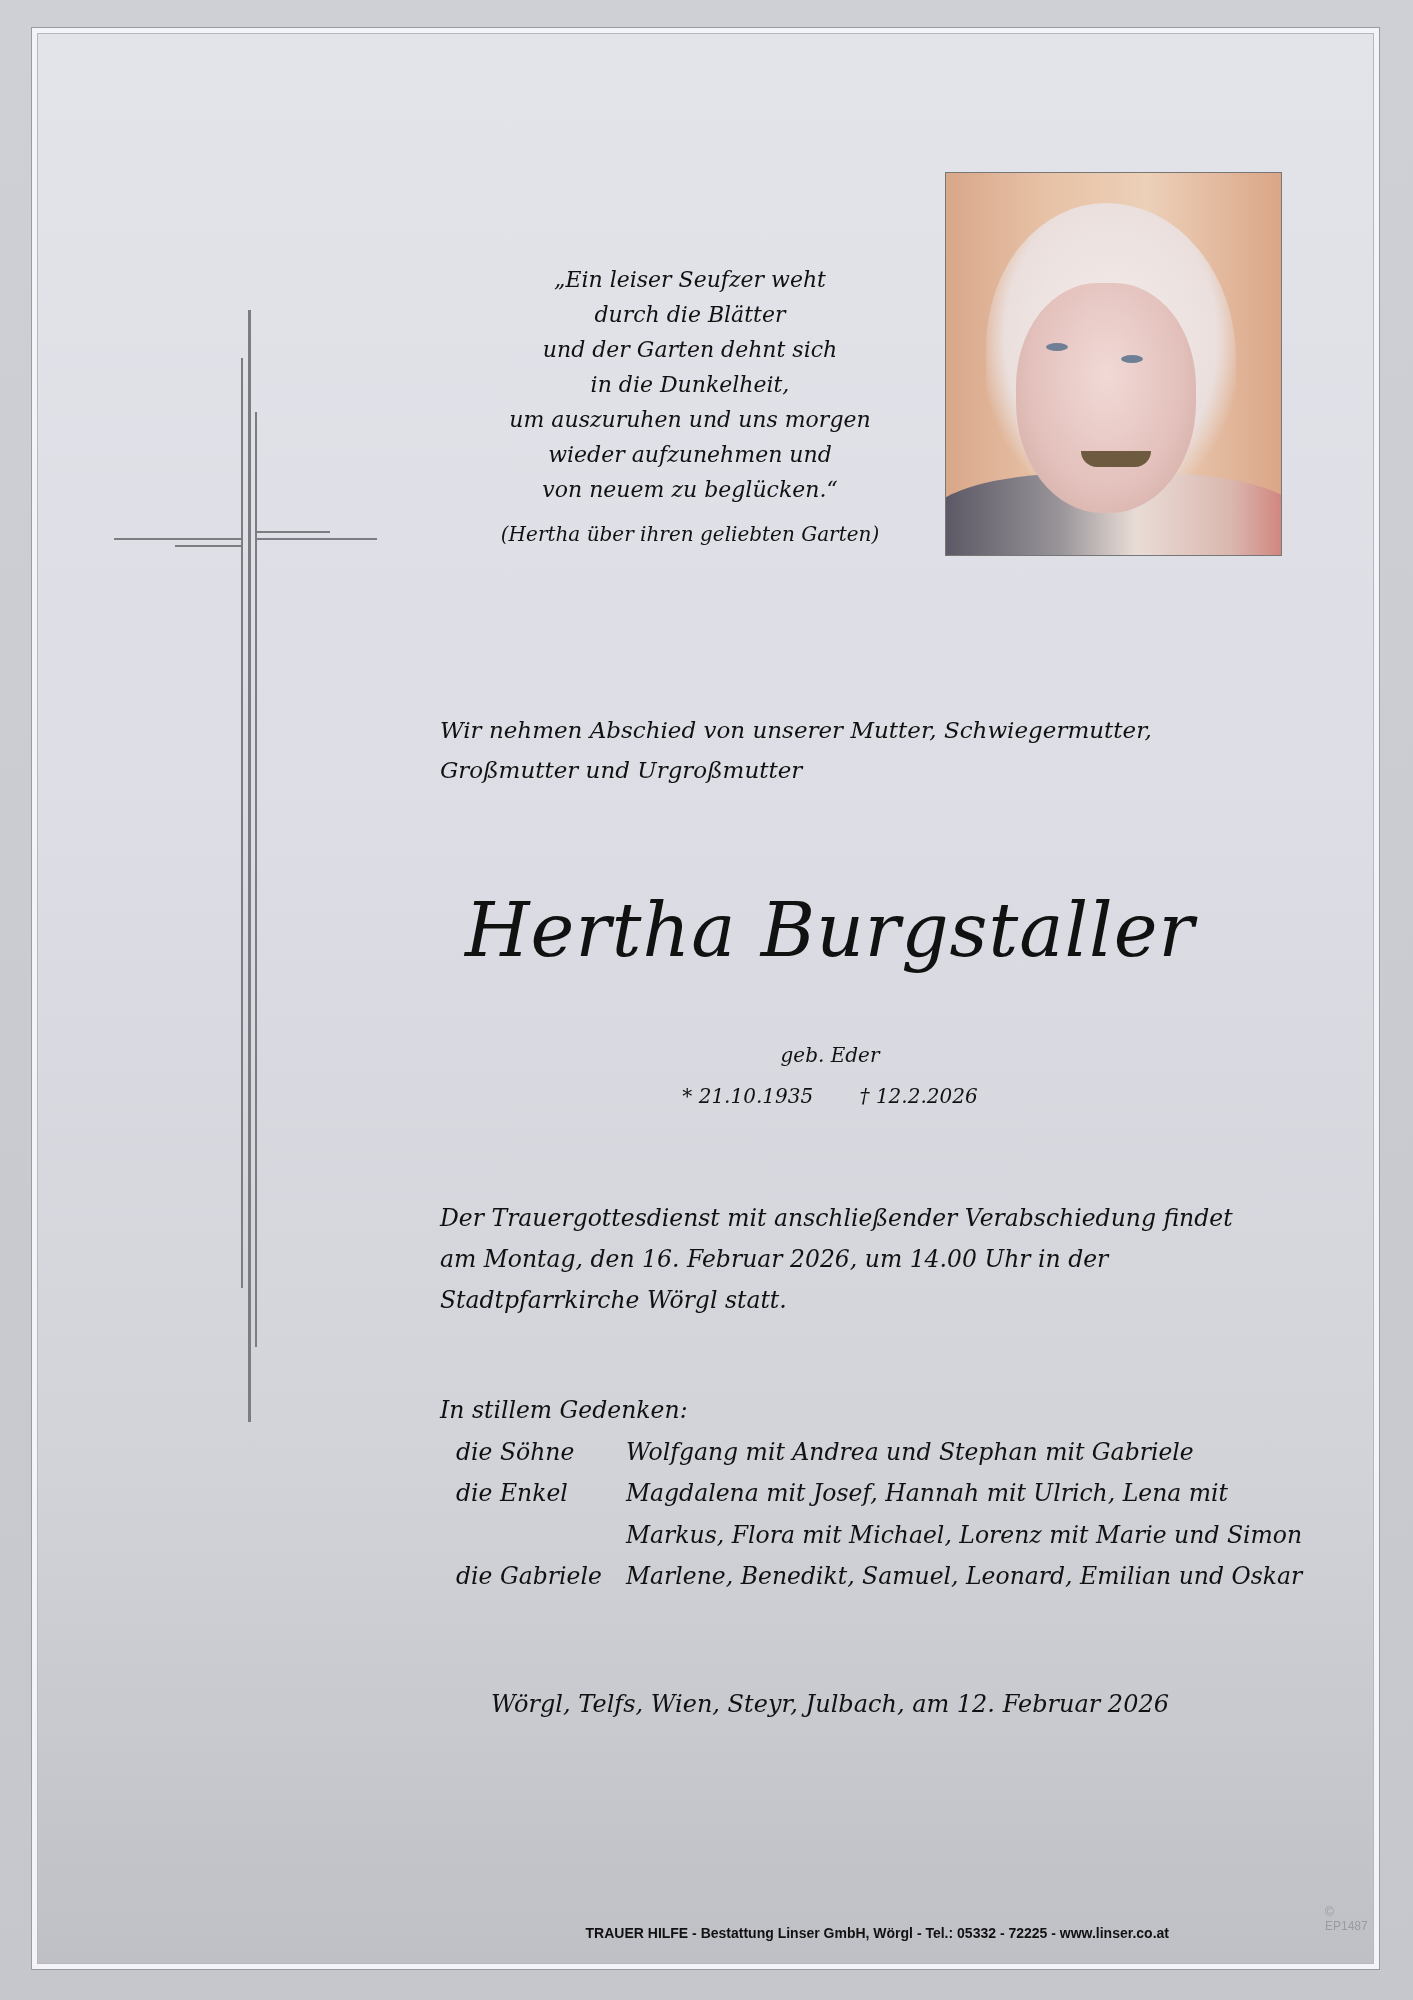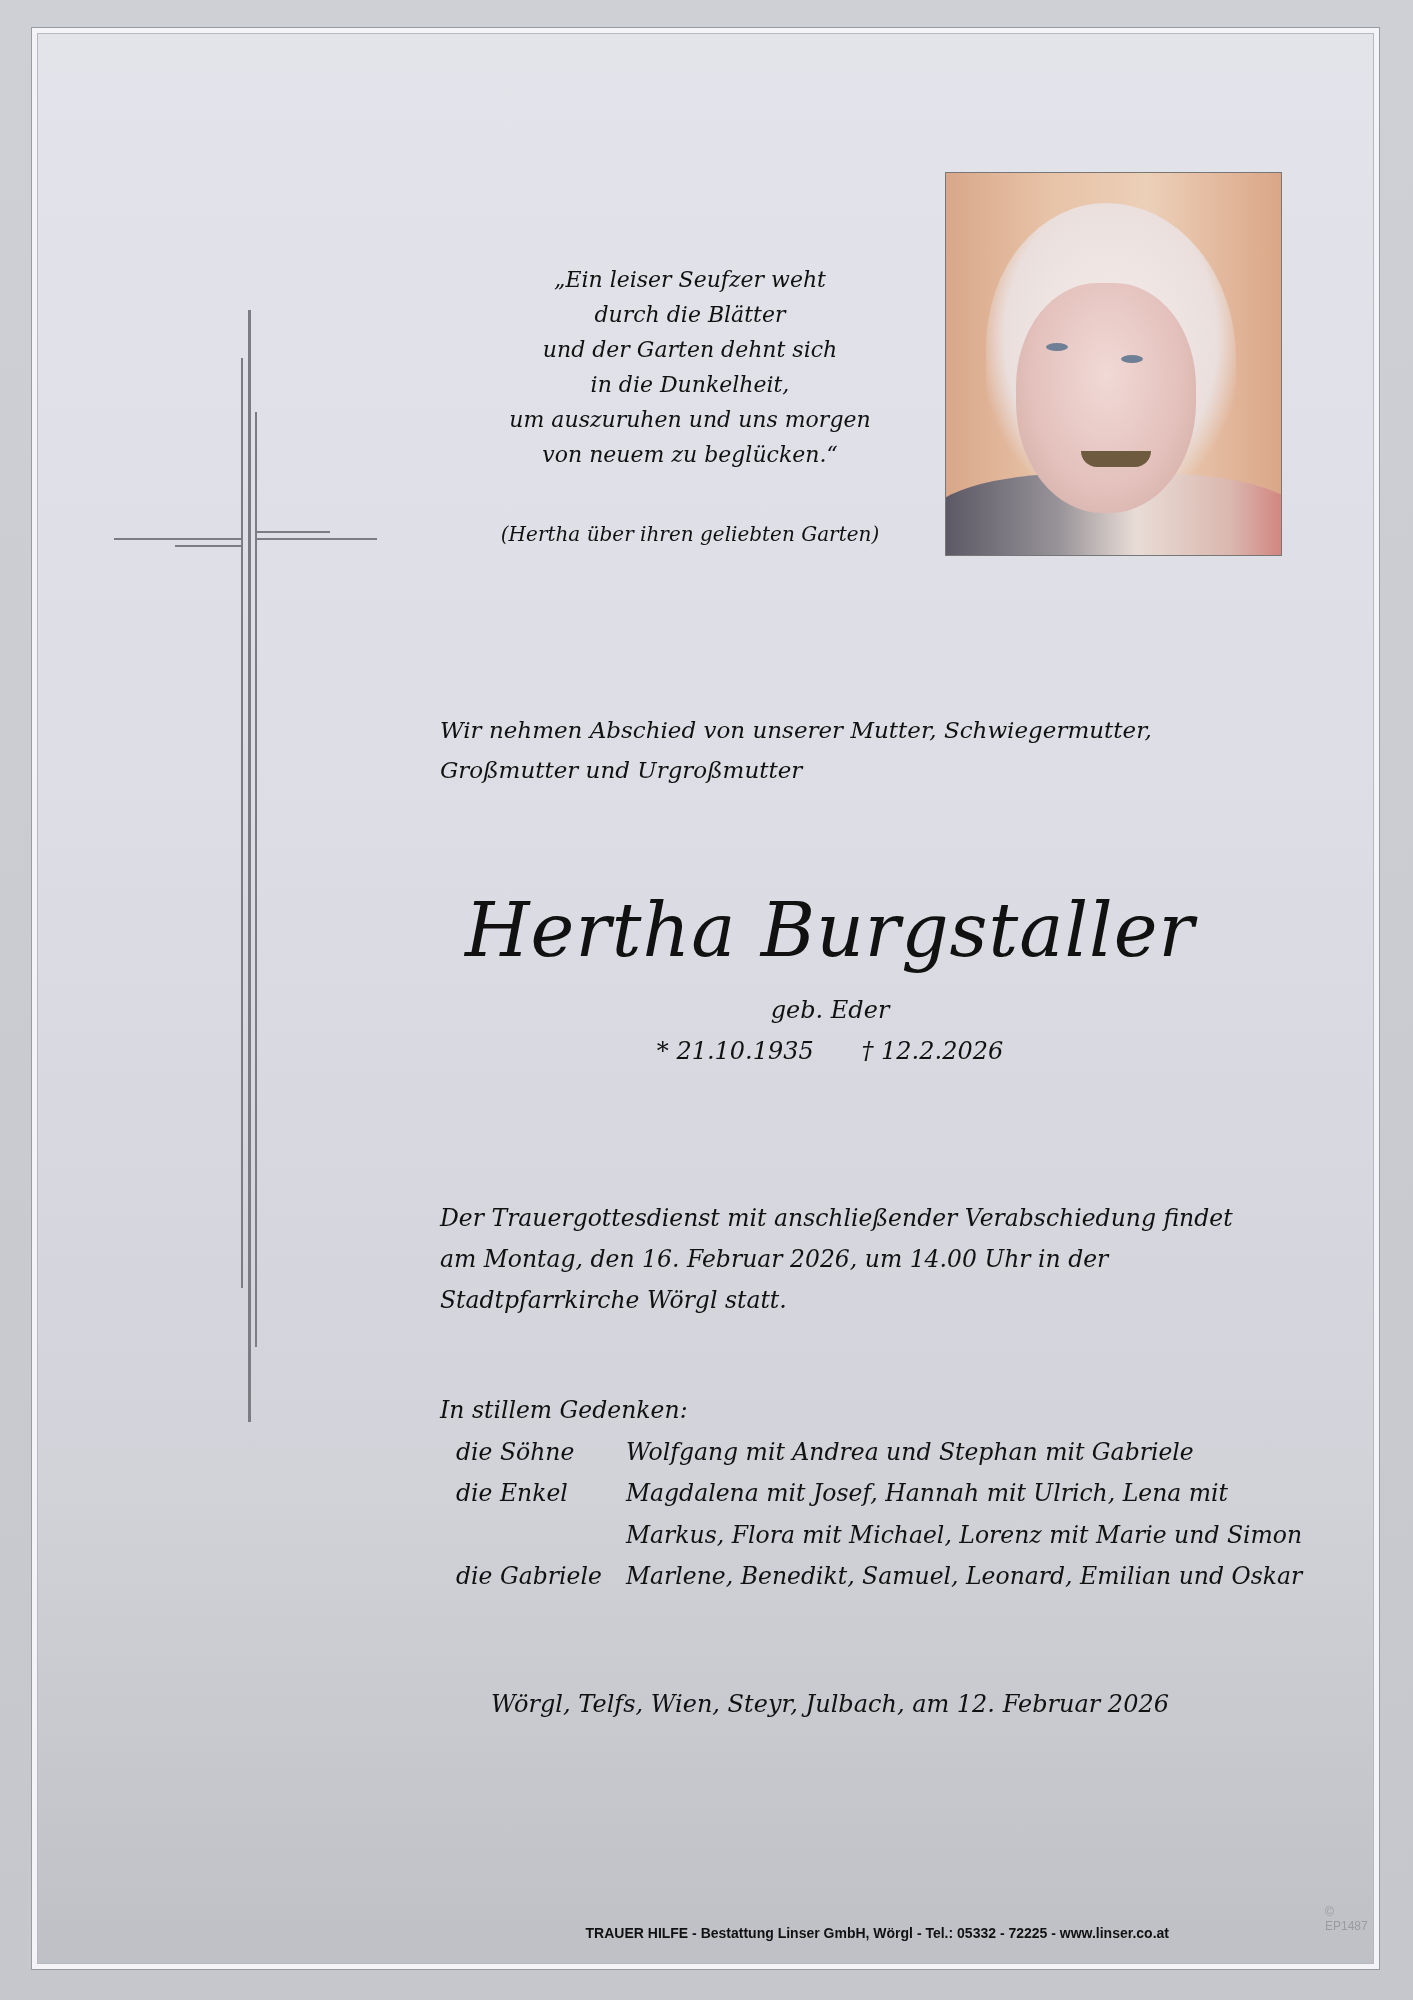--- a/index.html
+++ b/index.html
@@ -60,22 +60,22 @@
     .intro {
       position: absolute; left: 440px; top: 710px; width: 800px;
       font-style: italic; font-size: 23px; line-height: 40px;
     }
     .name {
       position: absolute; left: 380px; top: 880px; width: 900px;
       text-align: center; font-style: italic; font-size: 74px; line-height: 100px;
       letter-spacing: 1px;
     }
     .sub {
-      position: absolute; left: 430px; top: 990px; width: 800px;
-      text-align: center; font-style: italic; font-size: 24px; line-height: 41px;
+      position: absolute; left: 430px; top: 1035px; width: 800px;
+      text-align: center; font-style: italic; font-size: 20px; line-height: 41px;
     }
     .sub .dates span { display: inline-block; }
     .sub .dates .death { margin-left: 40px; }
     .service {
       position: absolute; left: 440px; top: 1198px; width: 820px;
       font-style: italic; font-size: 23.5px; line-height: 41px;
     }
     .mourn {
       position: absolute; left: 440px; top: 1390px; width: 880px;
       font-style: italic; font-size: 23.5px; line-height: 41.5px;
@@ -113,20 +113,21 @@
     <div class="cross-line" style="left:175px; top:545px; width:68px; height:2px;"></div>
     <div class="cross-line" style="left:255px; top:531px; width:75px; height:2px;"></div>
   </div>
 
   <div class="quote">
     <span class="line">„Ein leiser Seufzer weht</span>
     <span class="line">durch die Blätter</span>
     <span class="line">und der Garten dehnt sich</span>
     <span class="line">in die Dunkelheit,</span>
     <span class="line">um auszuruhen und uns morgen</span>
+    <span class="line">wieder aufzunehmen und</span>
     <span class="line">von neuem zu beglücken.“</span>
   </div>
   <div class="quote-attr">(Hertha über ihren geliebten Garten)</div>
 
   <div class="portrait" title="Portrait photo of Hertha Burgstaller">
     <div class="hair"></div>
     <div class="shoulders"></div>
     <div class="face"></div>
     <div class="eye" style="left:100px; top:170px;"></div>
     <div class="eye" style="left:175px; top:182px;"></div>

